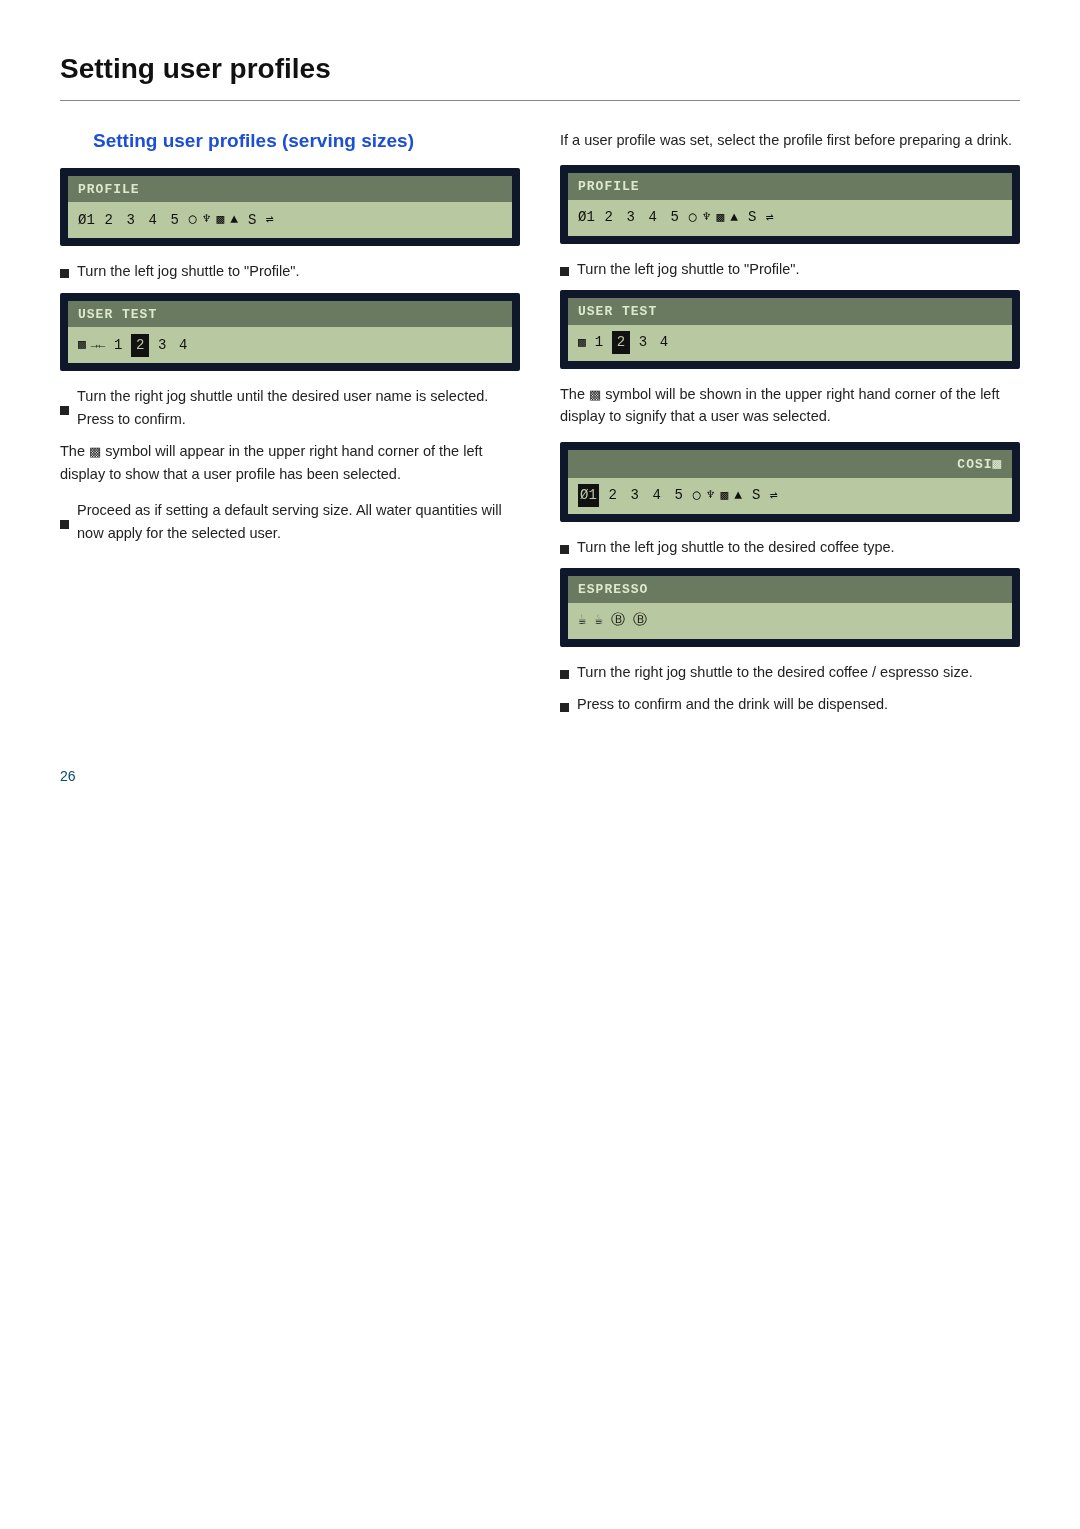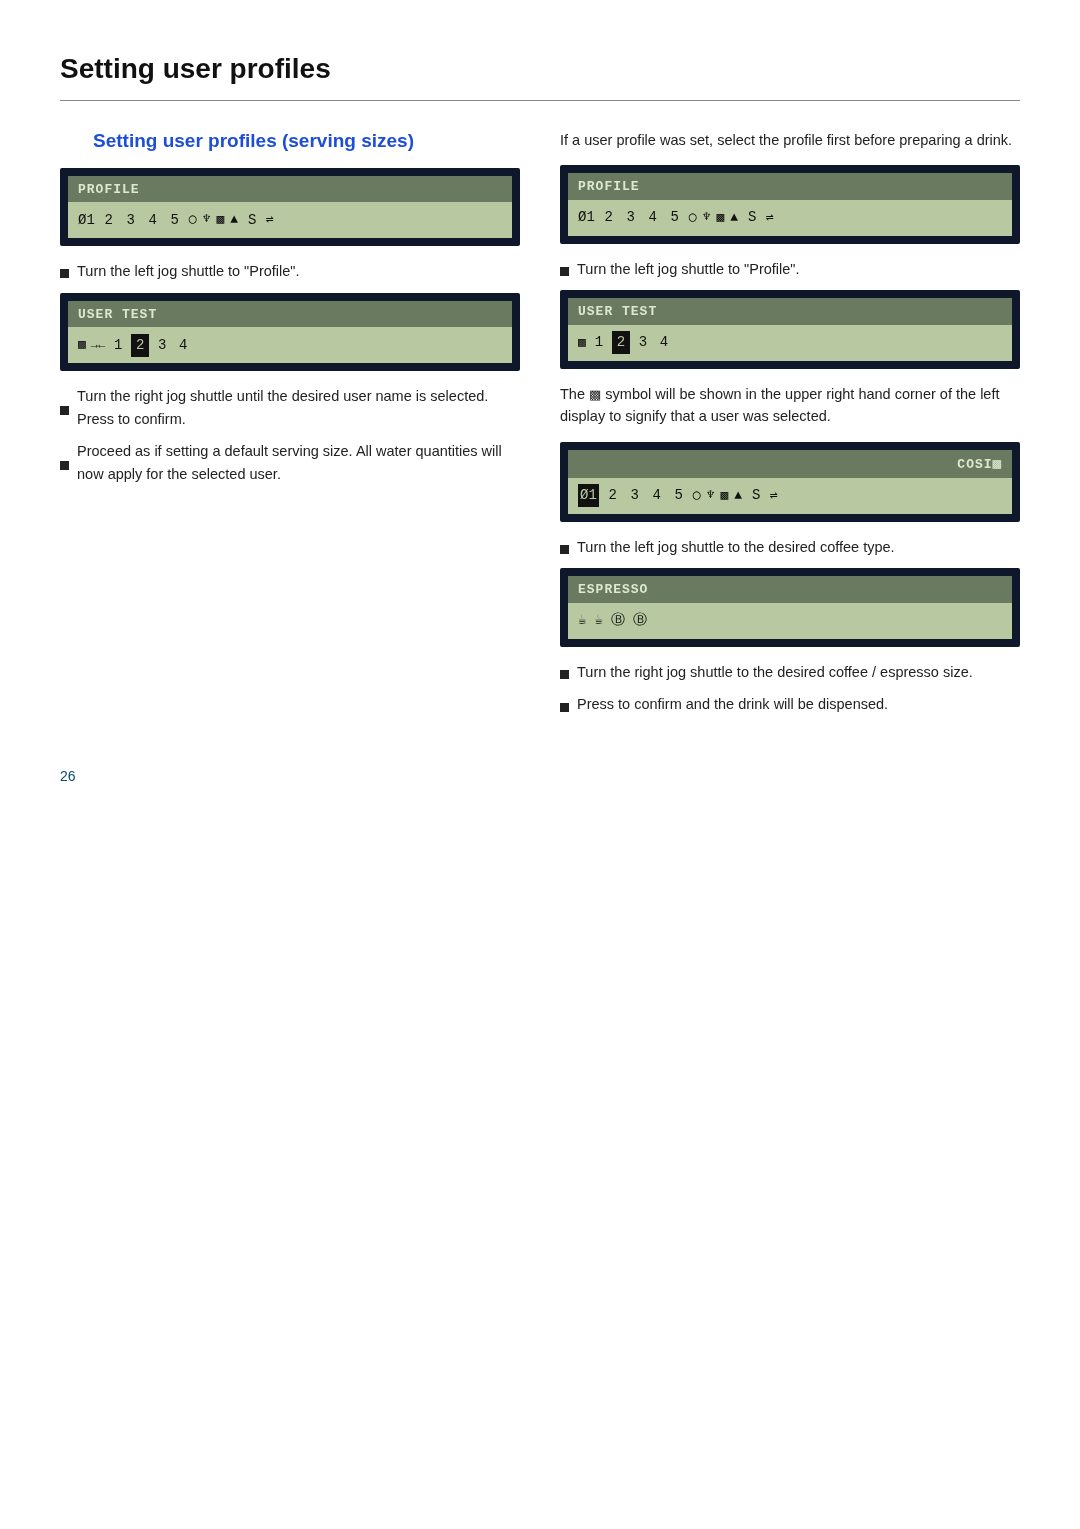--- a/index.html
+++ b/index.html
@@ -233,20 +233,23 @@
         <span class="lcd-char">3</span>
         <span class="lcd-char">4</span>
       </div>
     </div>
 
     <div class="bullet-item">
       <div class="bullet-square"></div>
       <span>Turn the right jog shuttle until the desired user name is selected. Press to confirm.</span>
     </div>
 
+    <p class="body-text">
+      The <span class="inline-icon">▩</span> symbol will appear in the upper right hand corner of the left display to show that a user profile has been selected.
+    </p>
 
     <div class="bullet-item">
       <div class="bullet-square"></div>
       <span>Proceed as if setting a default serving size. All water quantities will now apply for the selected user.</span>
     </div>
 
   </div>
 
   <div class="col-right">
 

